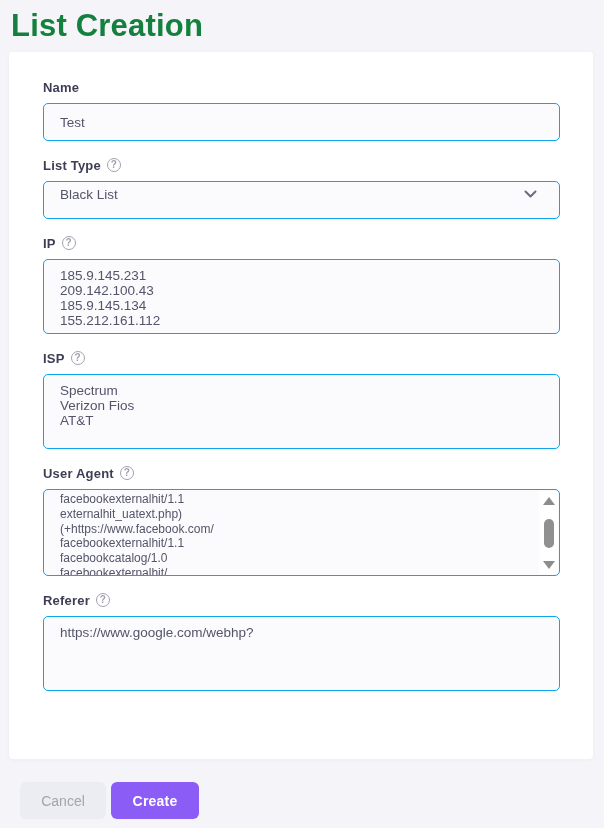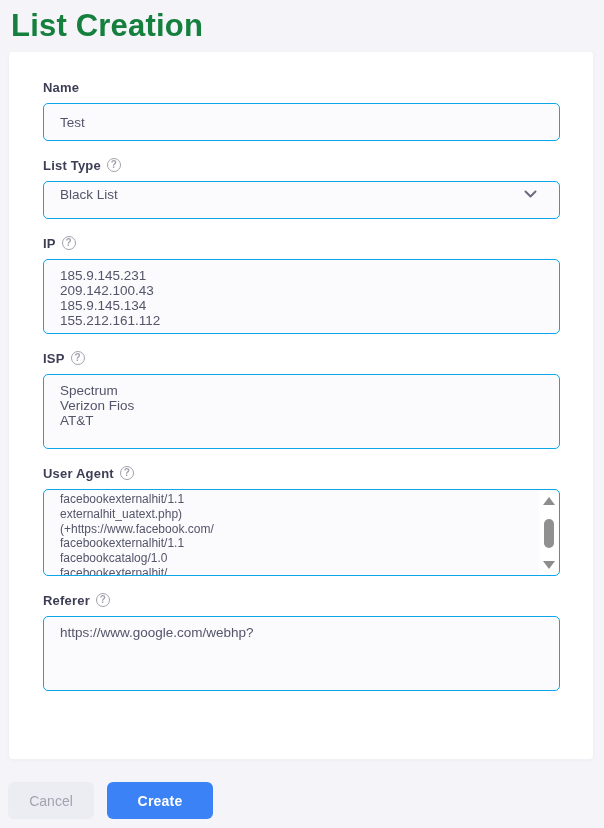--- a/index.html
+++ b/index.html
@@ -146,41 +146,41 @@
   }
   .sb-thumb {
     width: 10px; height: 29px;
     background: #909090;
     border-radius: 5px;
     cursor: grab;
   }
 
   .actions {
     position: absolute;
-    left: 8px; top: 782px;
-    display: flex;
-    gap: 13px;
+    left: 20px; top: 782px;
+    display: flex;
+    gap: 5px;
   }
   .btn {
     height: 37px;
     border: none;
     border-radius: 6px;
     font-family: "Liberation Sans", sans-serif;
     font-size: 14px;
     cursor: pointer;
   }
   .btn-cancel {
     width: 86px;
     background: #ececf3;
     color: #a4a4b0;
     font-weight: 400;
   }
   .btn-create {
-    width: 106px;
-    background: #3b82f6;
+    width: 88px;
+    background: #8b5cf6;
     color: #ffffff;
     font-weight: 700;
     letter-spacing: 0.2px;
   }
 </style>
 </head>
 <body>
 
 <div class="page">
 

